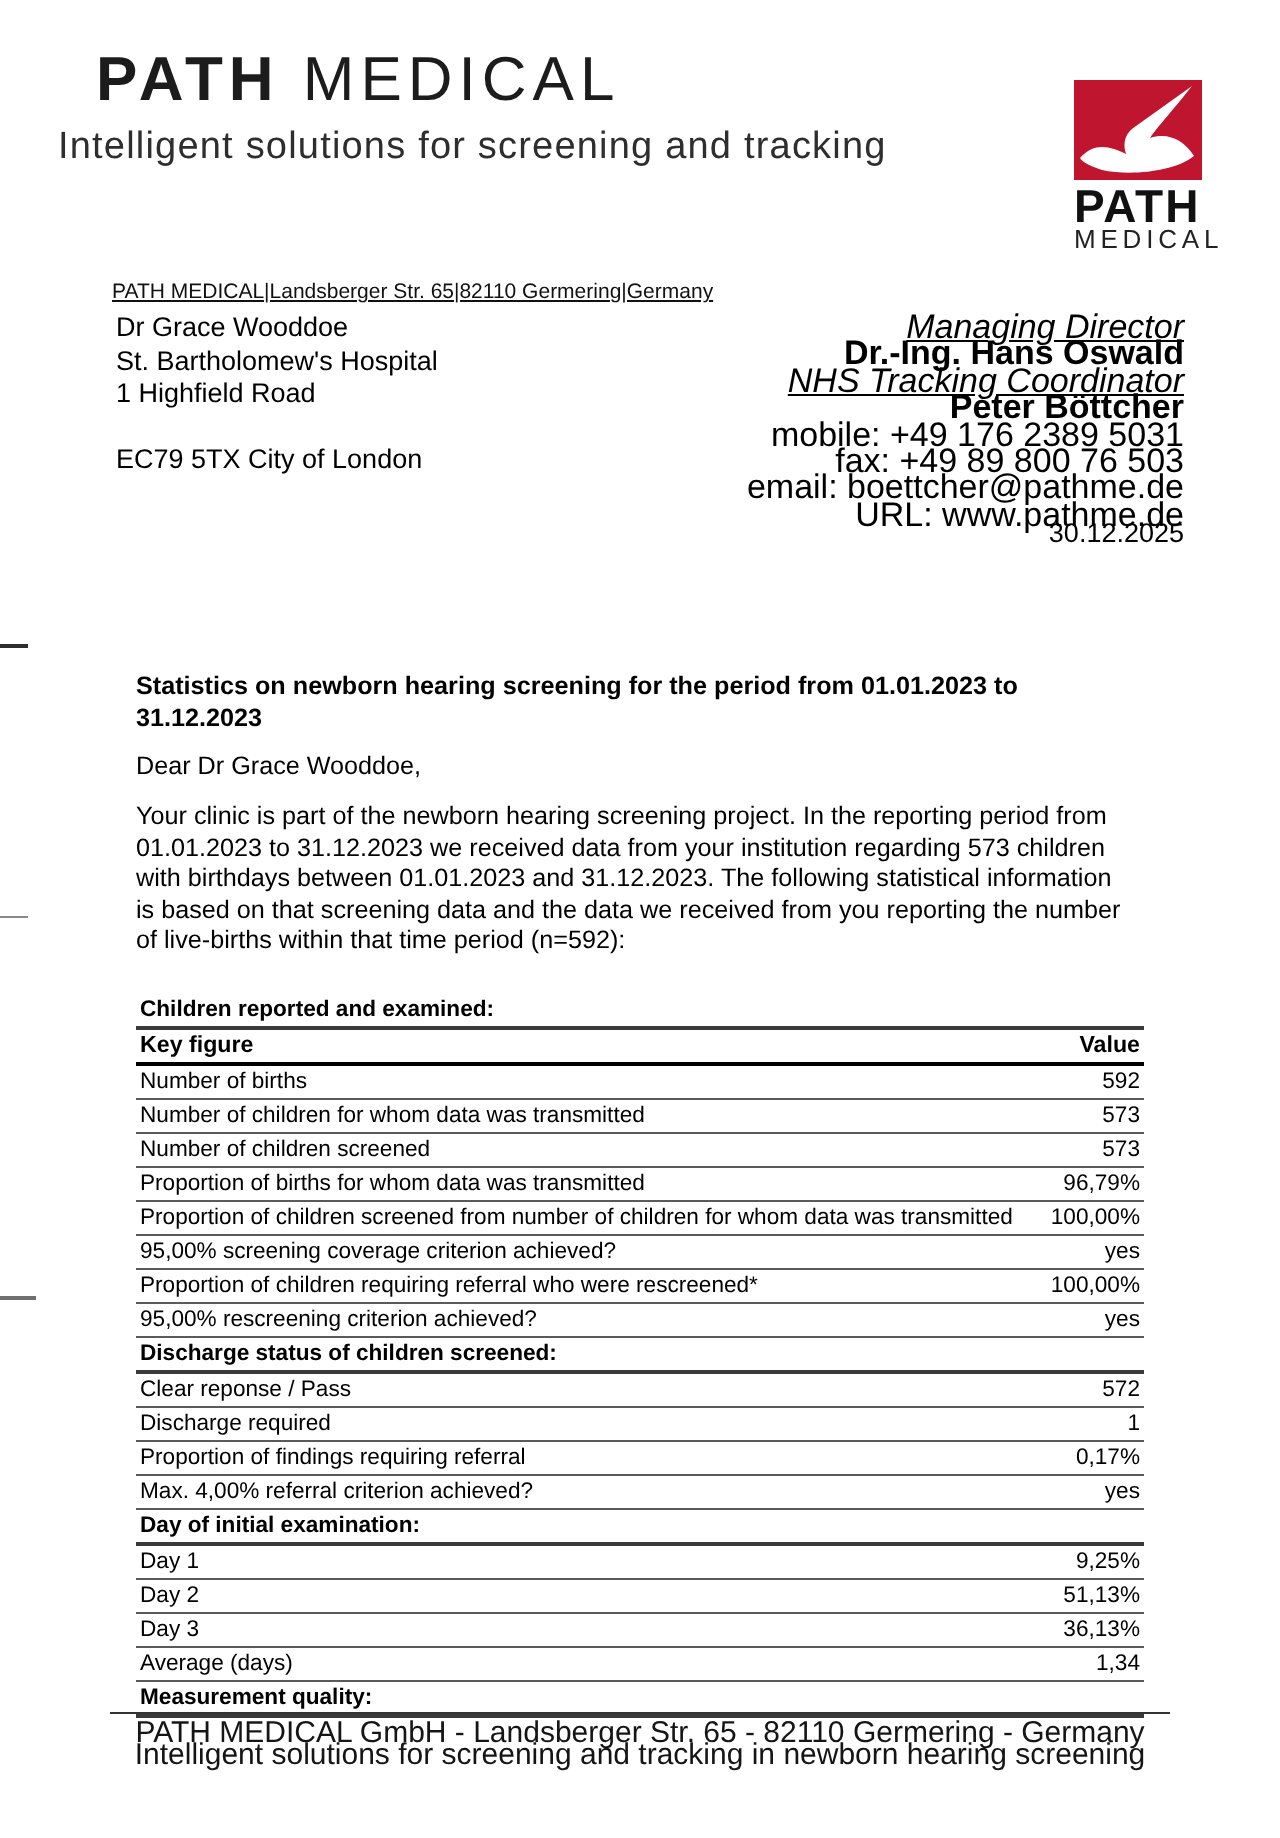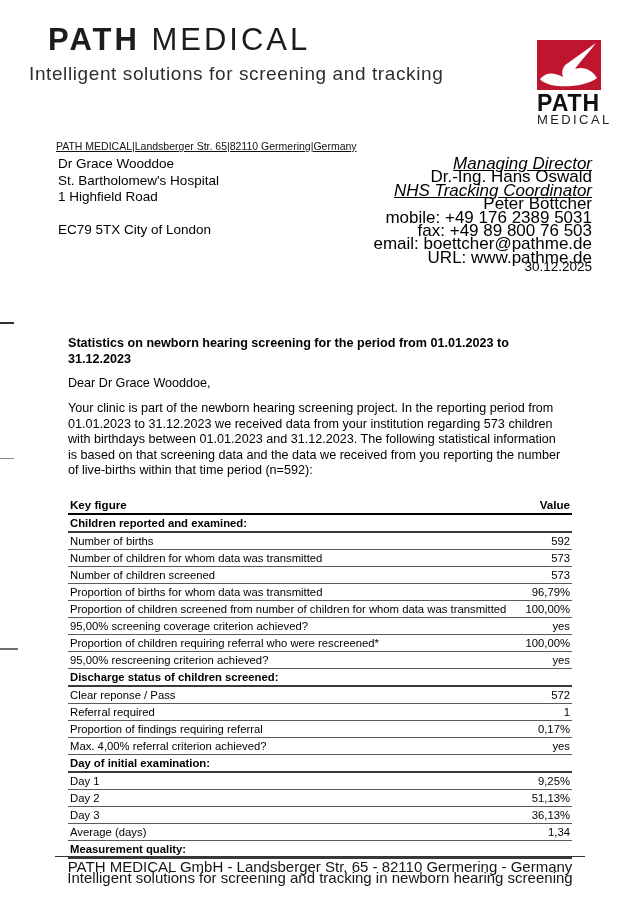--- a/index.html
+++ b/index.html
@@ -19,21 +19,21 @@
 
   
   .sender-line{position:absolute;left:56px;top:140px;font-size:10.5px;text-decoration:underline;color:#111;white-space:nowrap;}
   .recipient{position:absolute;left:58px;top:156px;font-size:13.5px;line-height:16.5px;}
   .addr-line{min-height:16.5px;white-space:pre;}
 
   
   .contact{position:absolute;right:48px;top:157px;text-align:right;font-size:17px;line-height:13.4px;}
   .contact-line{white-space:nowrap;}
   .t-italic-underline{font-style:italic;text-decoration:underline;}
-  .t-bold{font-weight:normal;text-align:right;}
+  .t-bold{font-weight:bold;text-align:right;}
   .letter-date{position:absolute;right:48px;top:259px;font-size:13.5px;}
 
   
   .fold{position:absolute;left:0;}
   .fold-1{top:322px;width:14px;height:2px;background:#2e2e2e;}
   .fold-2{top:458px;width:14px;height:1px;background:#8a8a8a;}
   .fold-3{top:648px;width:18px;height:2px;background:#6f6f6f;}
 
   
   .subject{position:absolute;left:68px;top:336px;width:512px;font-weight:bold;font-size:12.6px;line-height:15.5px;}
@@ -110,28 +110,28 @@
 
   <div class="body-par">
     <div class="body-line">Your clinic is part of the newborn hearing screening project. In the reporting period from</div>
       <div class="body-line">01.01.2023 to 31.12.2023 we received data from your institution regarding 573 children</div>
       <div class="body-line">with birthdays between 01.01.2023 and 31.12.2023. The following statistical information</div>
       <div class="body-line">is based on that screening data and the data we received from you reporting the number</div>
       <div class="body-line">of live-births within that time period (n=592):</div>
   </div>
 
   <div class="stats-table">
+    <div class="trow t-section">
+        <span class="cell-label">Children reported and examined:</span>
+        <span class="cell-value"></span>
+      </div>
     <div class="trow thead">
       <span class="cell-label">Key figure</span>
       <span class="cell-value">Value</span>
     </div>
-    <div class="trow t-section">
-        <span class="cell-label">Children reported and examined:</span>
-        <span class="cell-value"></span>
-      </div>
       <div class="trow t-row">
         <span class="cell-label">Number of births</span>
         <span class="cell-value">592</span>
       </div>
       <div class="trow t-row">
         <span class="cell-label">Number of children for whom data was transmitted</span>
         <span class="cell-value">573</span>
       </div>
       <div class="trow t-row">
         <span class="cell-label">Number of children screened</span>
@@ -159,21 +159,21 @@
       </div>
       <div class="trow t-section">
         <span class="cell-label">Discharge status of children screened:</span>
         <span class="cell-value"></span>
       </div>
       <div class="trow t-row">
         <span class="cell-label">Clear reponse / Pass</span>
         <span class="cell-value">572</span>
       </div>
       <div class="trow t-row">
-        <span class="cell-label">Referral required</span>
+        <span class="cell-label">Discharge required</span>
         <span class="cell-value">1</span>
       </div>
       <div class="trow t-row">
         <span class="cell-label">Proportion of findings requiring referral</span>
         <span class="cell-value">0,17%</span>
       </div>
       <div class="trow t-row">
         <span class="cell-label">Max. 4,00% referral criterion achieved?</span>
         <span class="cell-value">yes</span>
       </div>

